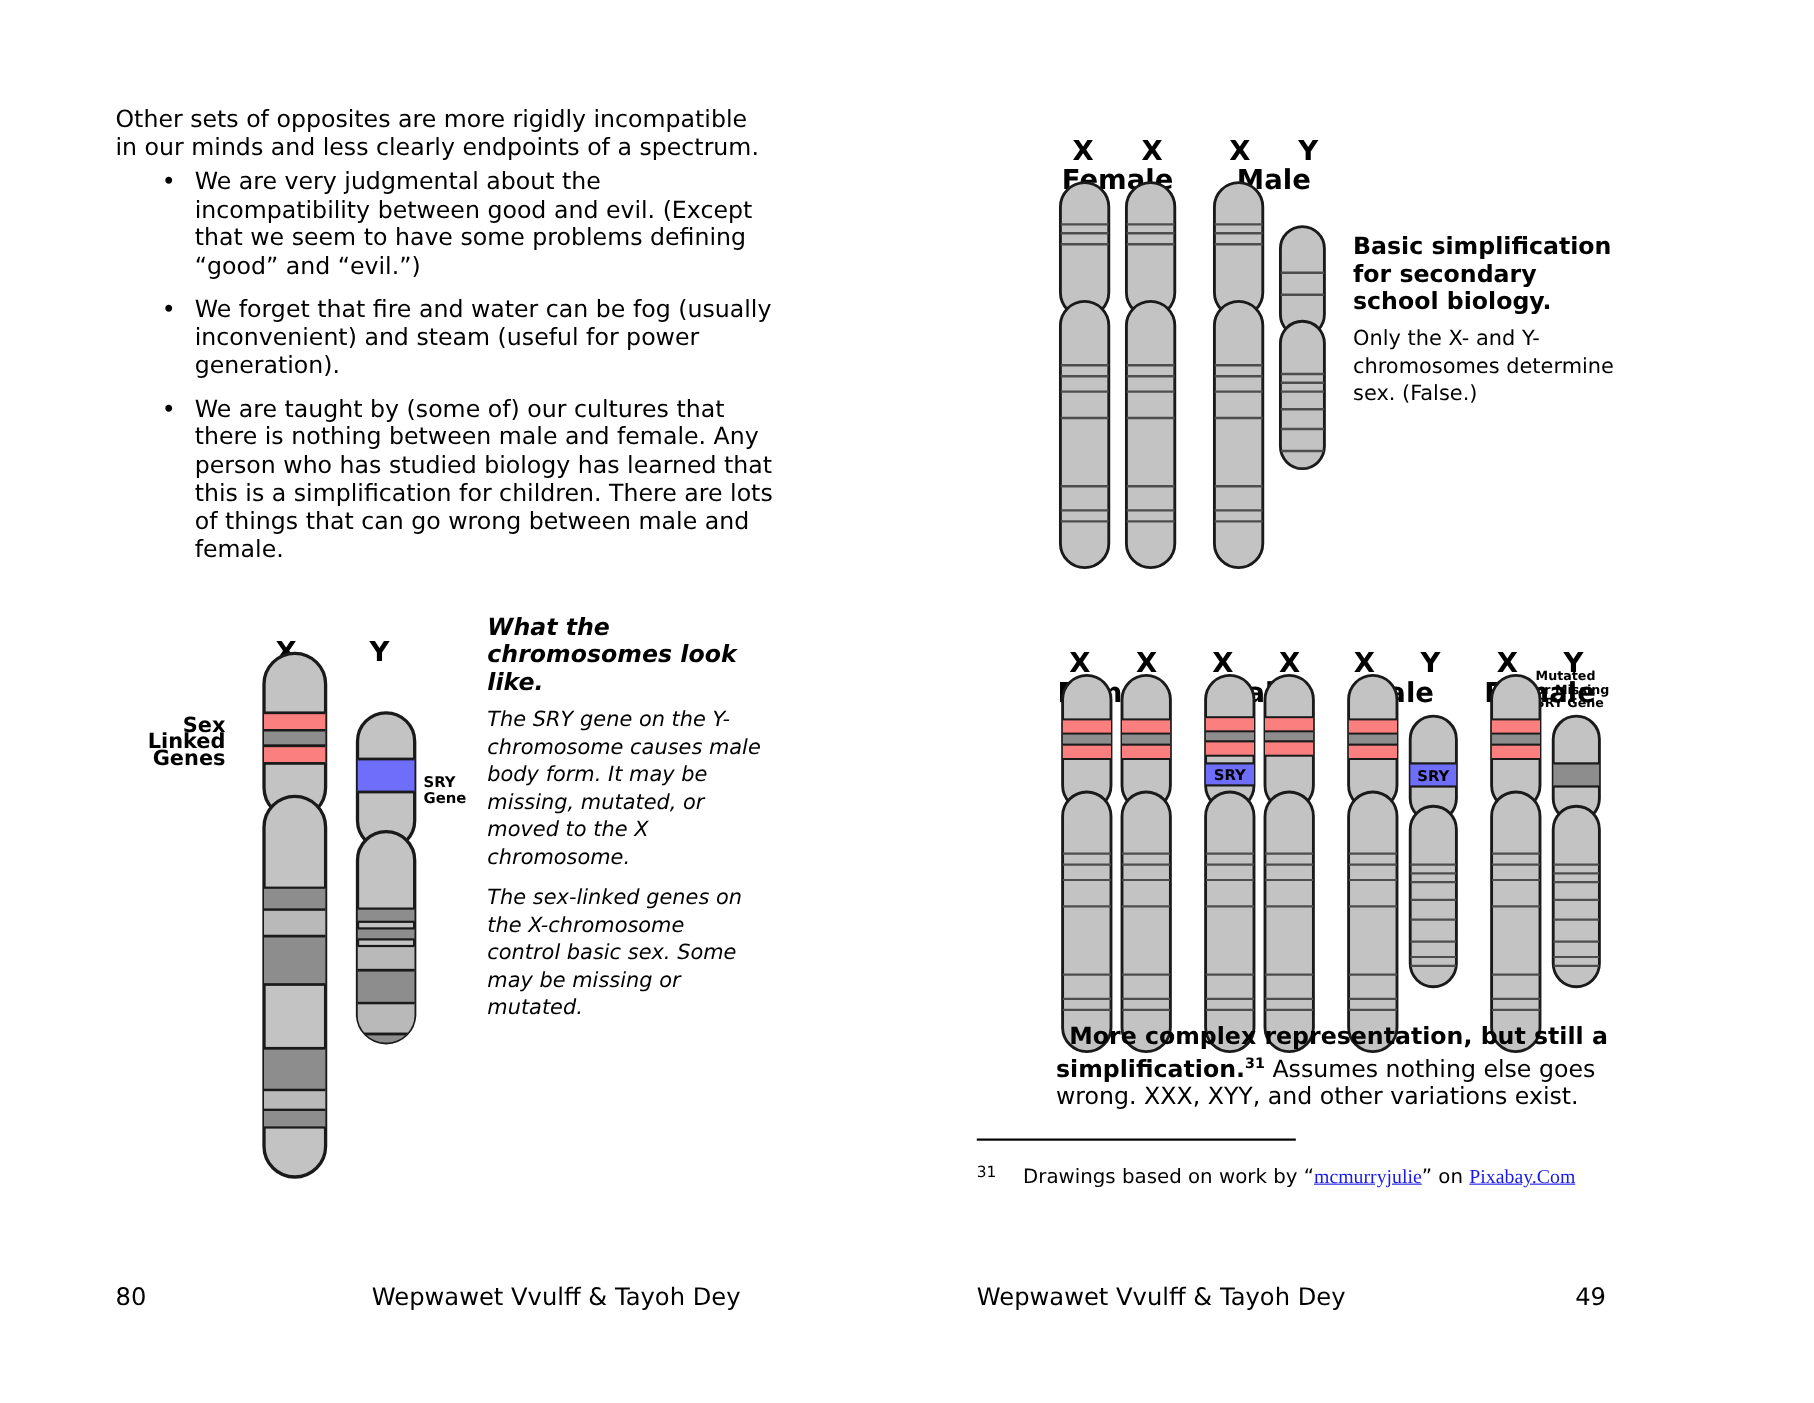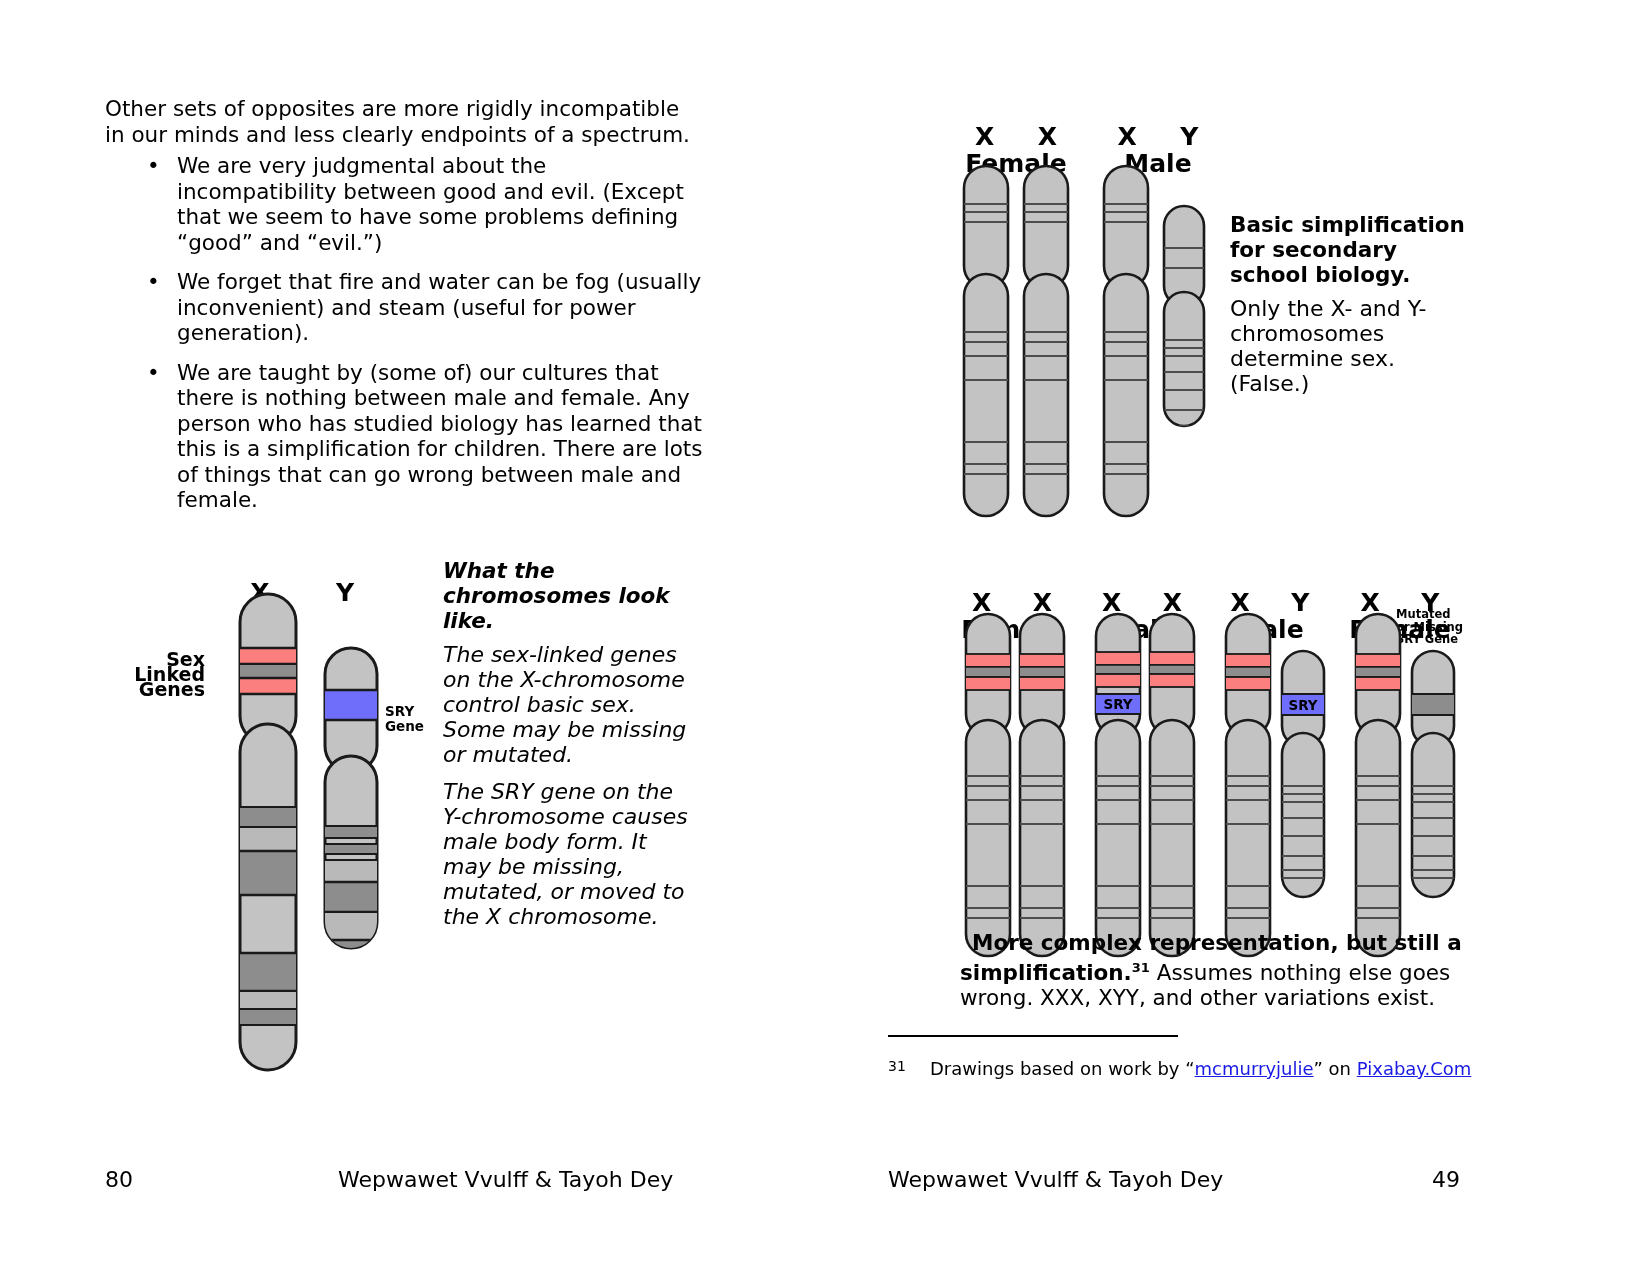--- a/index.html
+++ b/index.html
@@ -19,35 +19,35 @@
   .bullets li{
     position:relative;font-size:21.5px;line-height:25.5px;
     padding-left:72px;margin-bottom:14px;
   }
   .bullets li .bullet{
     position:absolute;left:42px;top:0;font-size:21.5px;line-height:25.5px;
   }
 
   
   .cap-head{font-size:21.5px;line-height:25px;font-weight:bold;margin:0 0 9px 0;}
-  .cap-body{font-size:22px;line-height:25px;margin:0 0 12px 0;}
+  .cap-body{font-size:19px;line-height:25px;margin:0 0 12px 0;}
 
   
   .footer{position:absolute;bottom:78px;left:0;width:1649px;height:30px;}
   .pg-num-l{position:absolute;left:105px;top:0;font-size:22px;}
   .pg-title-l{position:absolute;left:338px;top:0;font-size:22px;}
   .pg-title-r{position:absolute;left:888px;top:0;font-size:22px;}
   .pg-num-r{position:absolute;left:1432px;top:0;font-size:22px;}
 
   
   .fn-rule{position:absolute;left:888px;top:1035px;width:290px;height:0;border-top:2px solid #000;}
   .fnote{position:absolute;left:888px;top:1058px;width:590px;font-size:18px;line-height:22px;}
   .fnote .fmark{position:absolute;left:0;top:-3px;font-size:14px;}
   .fnote .ftxt{display:block;padding-left:42px;}
-  .lnk{color:#1a1ae6;text-decoration:underline;}
+  .lnk{color:#1a1ae6;text-decoration:underline;font-family:Liberation Serif, serif;}
 
   
   .chrom-fig{position:absolute;}
   .grp-label{
     position:absolute;text-align:center;font-weight:bold;
     font-family:"DejaVu Sans","Liberation Sans",sans-serif;
     white-space:nowrap;
     margin-top:28px;
   }
   .letter-row{font-size:25px;letter-spacing:0;line-height:26px;}
@@ -154,22 +154,22 @@
           <rect x="138" y="318" width="56" height="28" fill="#b9b9b9" stroke="#1a1a1a" stroke-width="2"></rect>
           <rect x="138" y="346" width="56" height="26" fill="#8d8d8d" stroke="#1a1a1a" stroke-width="2.5"></rect>
           <rect x="138" y="380" width="56" height="14" fill="#8d8d8d" stroke="#1a1a1a" stroke-width="2"></rect>
         </g>
       </g>
     </svg>
   </div>
 
   <div style="position:absolute;left:443px;top:558px;width:250px;font-style:italic;">
     <p class="cap-head">What the chromosomes look like.</p>
+    <p class="cap-body">The SRY gene on the Y-chromosome causes male body form. It may be missing, mutated, or moved to the X chromosome.</p>
     <p class="cap-body">The sex-linked genes on the X-chromosome control basic sex. Some may be missing or mutated.</p>
-    <p class="cap-body">The SRY gene on the Y-chromosome causes male body form. It may be missing, mutated, or moved to the X chromosome.</p>
   </div>
 
   <div class="chrom-fig" style="left:958px;top:96px;width:260px;height:420px;">
 
     <div class="grp-label" style="left:0px;top:0px;width:116px;">
       <div class="letter-row">
         <span>X</span>
         <span style="display:inline-block;width:26px;"></span>
         <span>X</span>
       </div>

